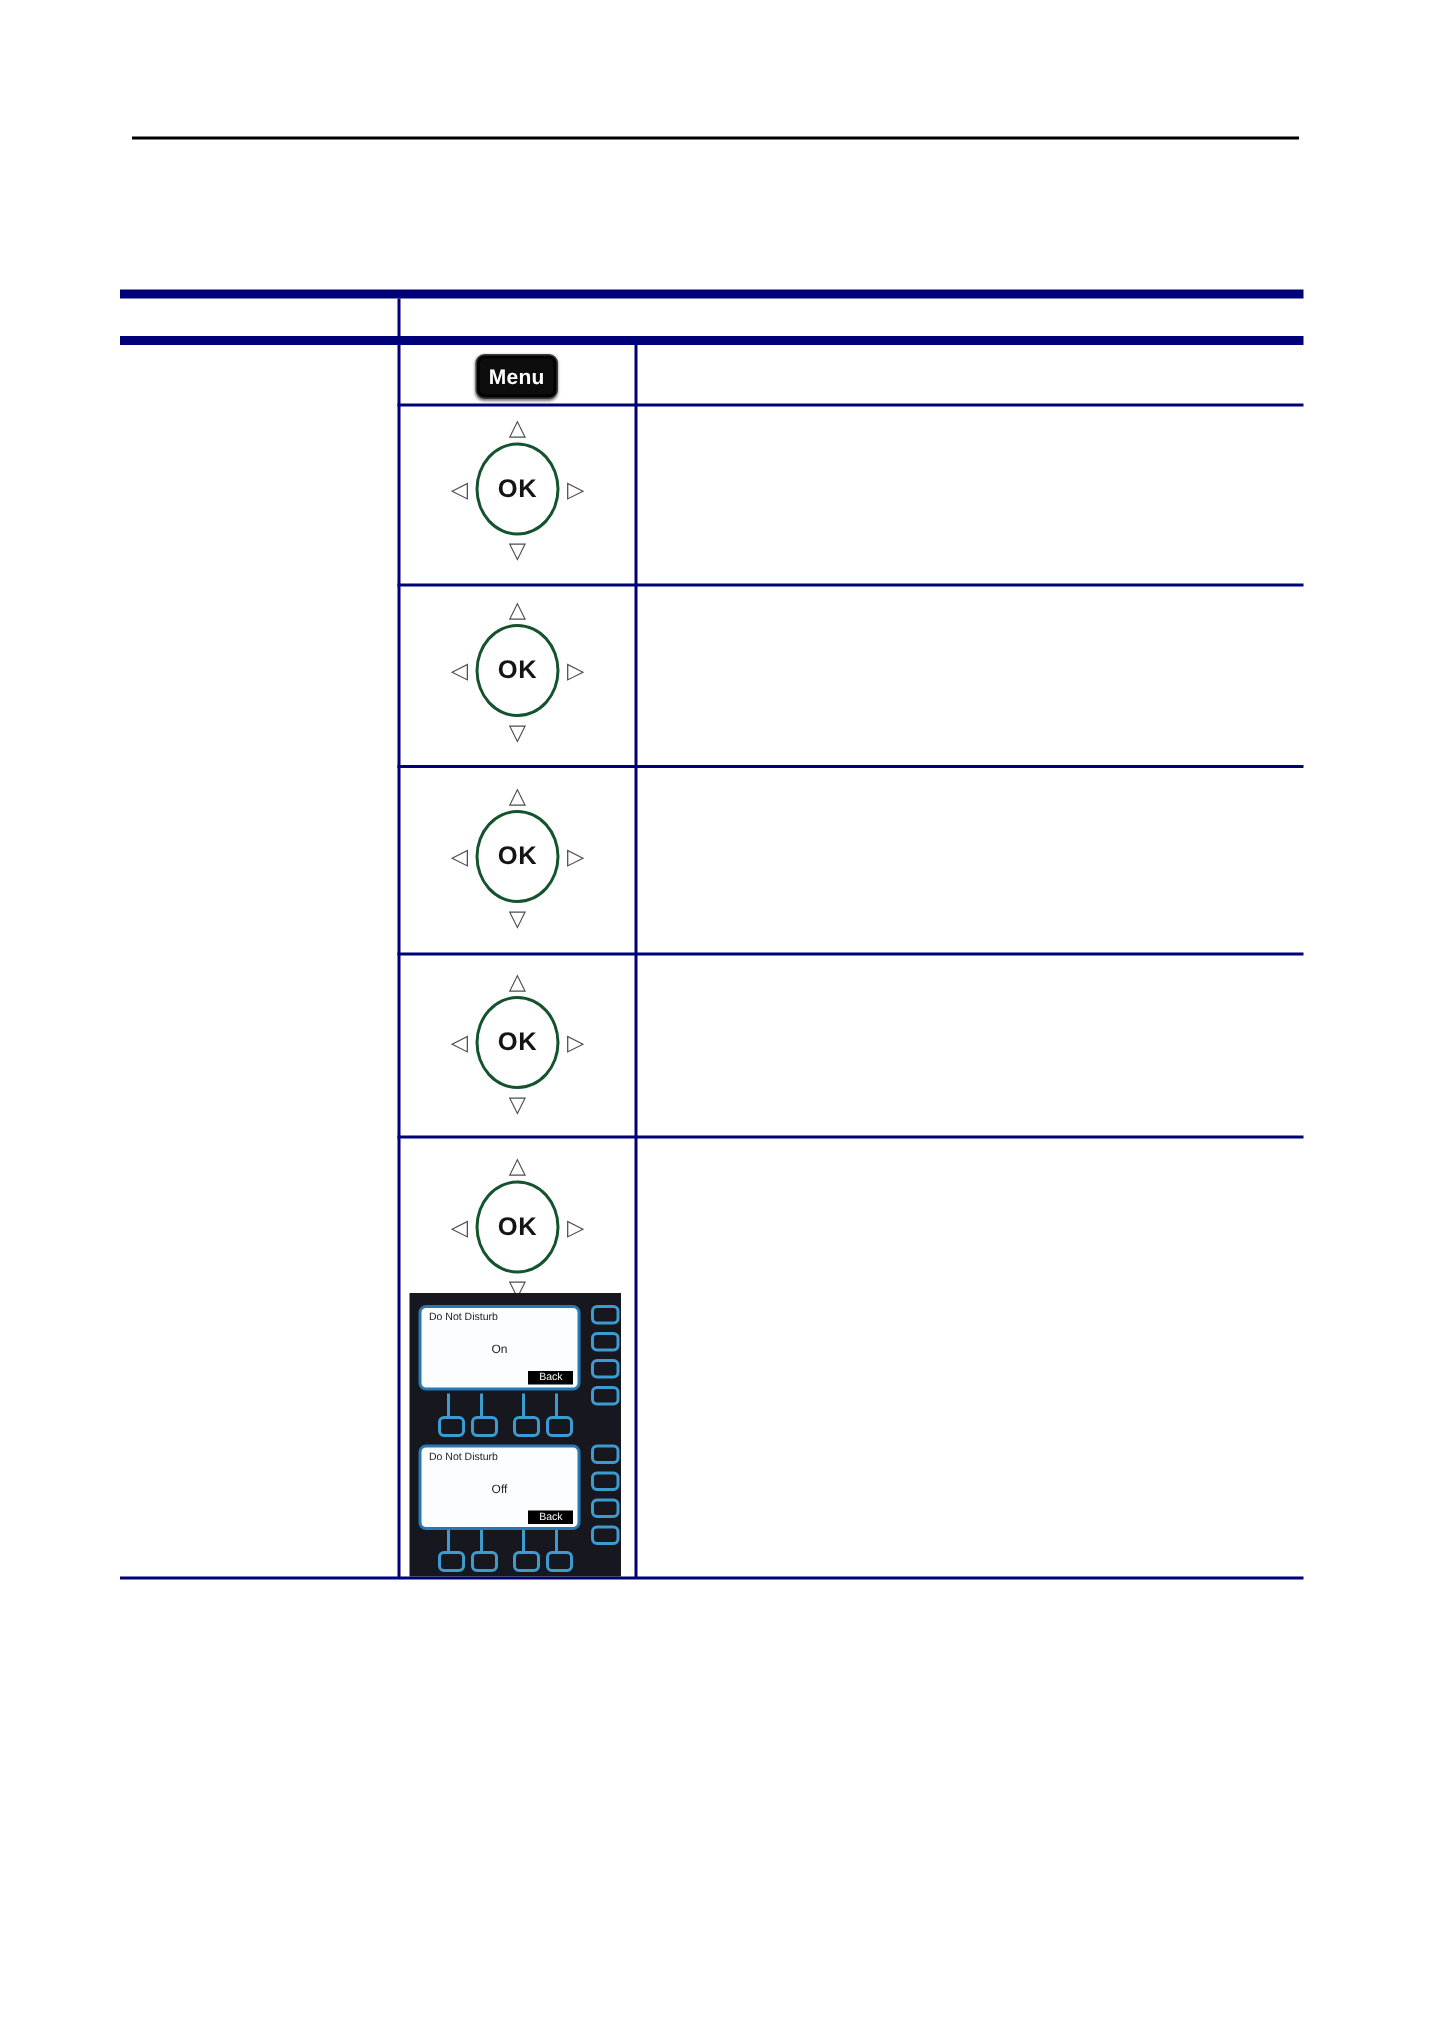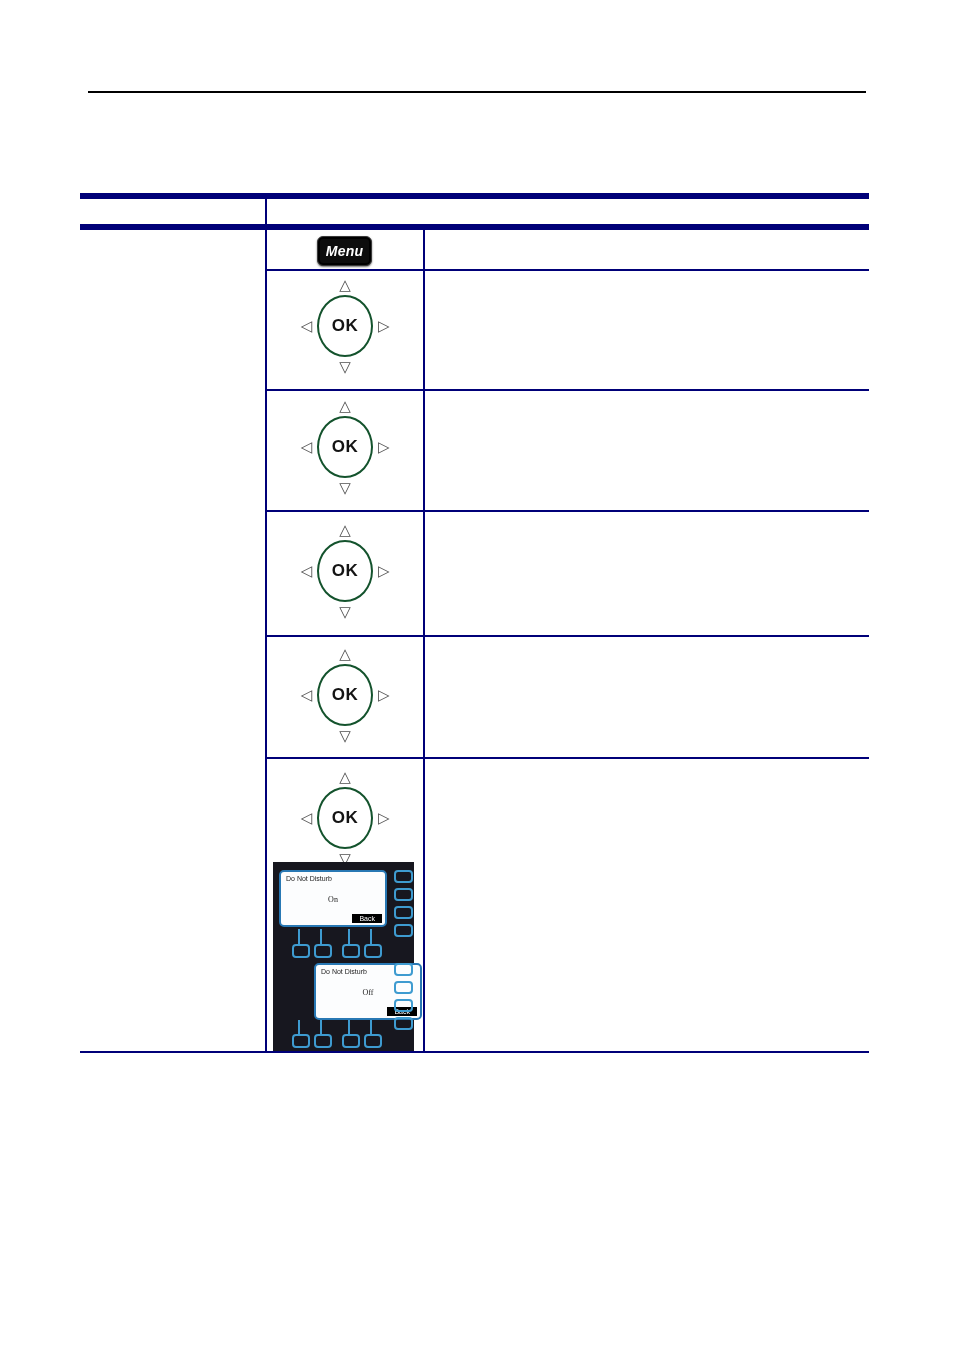--- a/index.html
+++ b/index.html
@@ -18,21 +18,21 @@
   .v2 { left:423px; top:230px; height:822px; }
   .row-line   { position:absolute; left:265px; width:604px; height:2px; background:#000078; }
   .r1 { top:269px; } .r2 { top:389px; } .r3 { top:510px; } .r4 { top:635px; } .r5 { top:757px; }
 
   
   .menu-btn {
     position:absolute; left:317px; top:236px; width:53px; height:28px;
     background:#0d0d0d; color:#ffffff; border-radius:6px;
     display:flex; align-items:center; justify-content:center;
     font-size:14px; font-weight:bold; letter-spacing:0.2px;
-    border:1px solid #3a3a3a; box-shadow:0 1px 2px rgba(0,0,0,0.55), inset 0 0 0 2px #000;font-style:italic;
+    border:1px solid #3a3a3a; box-shadow:0 1px 2px rgba(0,0,0,0.55), inset 0 0 0 2px #000;
   }
 
   
   .ok-pad { position:absolute; left:295px; width:100px; display:flex; flex-direction:column; align-items:center; }
   .tri { color:#4f4f4f; font-size:15px; line-height:14px; font-family:"DejaVu Sans",sans-serif; }
   .ok-mid { display:flex; align-items:center; justify-content:center; gap:5px; margin:3px 0; }
   .ok-circle {
     width:52px; height:58px; border:2px solid #14532d; border-radius:50%;
     background:#ffffff; display:flex; align-items:center; justify-content:center;
     font-size:17px; font-weight:bold; color:#141414; letter-spacing:0.5px;
@@ -41,23 +41,23 @@
 
   
   .lcd-panel { position:absolute; left:273px; width:141px; background:#17171f; }
   .lcd-1 { top:862px; height:96px; }
   .lcd-2 { top:958px; height:93px; }
   .lcd-screen {
     position:absolute; left:6px; width:104px; height:53px;
     background:#fcfdfe; border:2px solid #2878b4; border-radius:5px;
   }
   .lcd-1 .lcd-screen { top:8px; }
-  .lcd-2 .lcd-screen { top:5px;margin-left:35px; }
+  .lcd-2 .lcd-screen { top:5px; }
   .lcd-title { position:absolute; left:5px; top:3px; font-size:7px; color:#1c1c1c; white-space:nowrap; }
-  .lcd-value { position:absolute; left:0; right:0; top:23px; text-align:center; font-size:8px; color:#1c1c1c;font-family:Liberation Serif, serif; }
+  .lcd-value { position:absolute; left:0; right:0; top:23px; text-align:center; font-size:8px; color:#1c1c1c; }
   .lcd-back  { position:absolute; right:3px; bottom:2px; background:#000000; color:#ffffff;
                font-size:7px; line-height:9px; padding:0 7px; }
   .side-key  { position:absolute; left:121px; width:15px; height:9px;
                border:2px solid #3e9bd0; border-radius:4px; background:transparent; }
   .lcd-1 .sk1 { top:8px; }  .lcd-1 .sk2 { top:26px; } .lcd-1 .sk3 { top:44px; } .lcd-1 .sk4 { top:62px; }
   .lcd-2 .sk1 { top:5px; }  .lcd-2 .sk2 { top:23px; } .lcd-2 .sk3 { top:41px; } .lcd-2 .sk4 { top:59px; }
   .stem { position:absolute; width:2px; background:#3e9bd0; }
   .lcd-1 .stem { top:67px; height:16px; }
   .lcd-2 .stem { top:62px; height:15px; }
   .st1 { left:25px; } .st2 { left:47px; } .st3 { left:75px; } .st4 { left:97px; }

